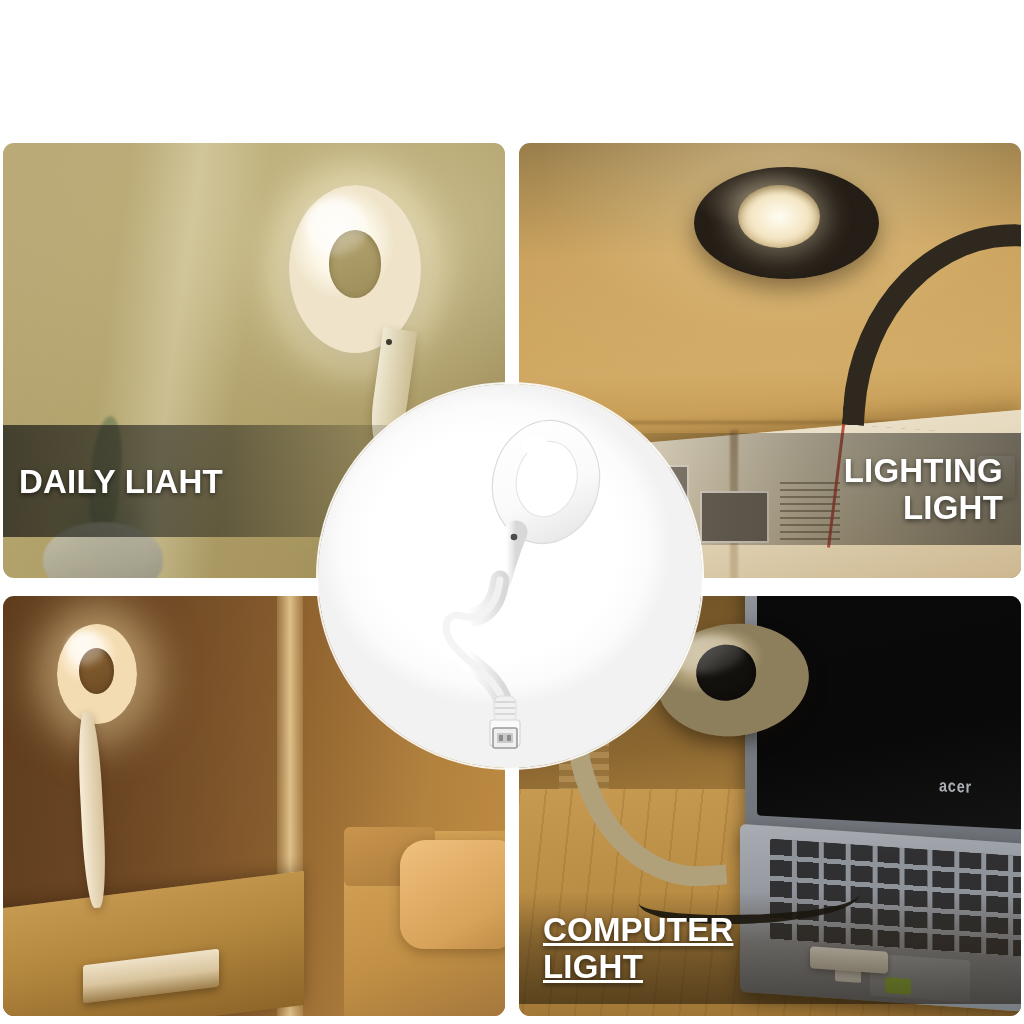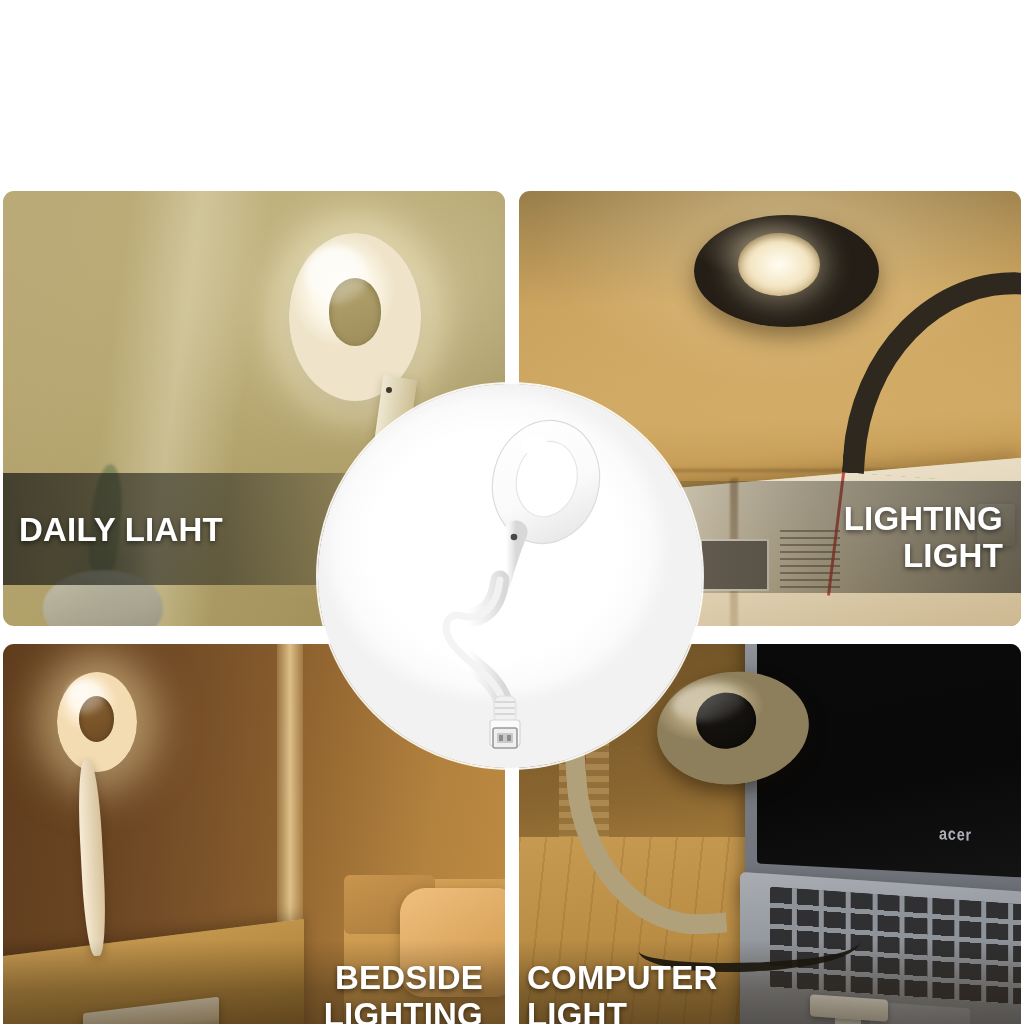--- a/index.html
+++ b/index.html
@@ -18,21 +18,21 @@
     font-size:50px;
     line-height:60px;
     letter-spacing:-0.5px;
     color:#0b0b0b;
     white-space:nowrap;
     transform:scaleX(0.93);
     transform-origin:center center;
   }
 
   
-  .panel{position:absolute;overflow:hidden;border-radius:11px;margin-top:48px;}
+  .panel{position:absolute;overflow:hidden;border-radius:11px;}
   #p-tl{left:3px;  top:143px; width:502px; height:435px;}
   #p-tr{left:519px;top:143px; width:502px; height:435px;}
   #p-bl{left:3px;  top:596px; width:502px; height:420px;}
   #p-br{left:519px;top:596px; width:502px; height:420px;}
 
   .scene{position:absolute;inset:0;}
 
   
   .tl-bg{
     background:
@@ -251,22 +251,23 @@
   }
   .cap-top-right{
     top:290px;height:112px;padding:0 18px;text-align:right;align-items:flex-end;
     background:linear-gradient(270deg,rgba(25,26,22,.60) 0%,rgba(45,42,30,.40) 42%,rgba(70,62,40,.12) 78%,rgba(90,80,50,0) 100%);
   }
   .cap-bot-left{
     bottom:12px;height:112px;padding:0 22px;text-align:right;align-items:flex-end;
     background:linear-gradient(0deg,rgba(28,20,8,.55) 0%,rgba(45,32,14,.38) 55%,rgba(70,50,20,0) 100%);
   }
   .cap-bot-right{
-    bottom:12px;height:112px;padding:0 8px;text-align:center;align-items:flex-start;
+    bottom:12px;height:112px;padding:0 24px;text-align:center;align-items:flex-start;
     background:linear-gradient(0deg,rgba(28,20,8,.55) 0%,rgba(45,32,14,.38) 55%,rgba(70,50,20,0) 100%);
+    text-decoration:underline;
   }
 
   
   #hero{
     position:absolute;left:318px;top:384px;width:384px;height:384px;border-radius:50%;
     background:radial-gradient(closest-side at 46% 42%,#ffffff 70%,#fbfbfb 88%,#f2f2f2 100%);
     box-shadow:0 0 0 2px rgba(255,255,255,.9);
     overflow:hidden;
   }
   #hero svg{position:absolute;left:0;top:0;}
@@ -334,24 +335,20 @@
       <div class="bl-book"></div>
 
       <div class="ringlamp" style="left:54px;top:28px;width:80px;height:100px;">
         <div class="warm-ring-outer"></div>
         <div class="ring-hole" style="left:27%;top:24%;width:44%;height:46%;background:linear-gradient(160deg,#8a6232,#6d4a23);box-shadow:inset 0 2px 6px rgba(40,22,4,.5);"></div>
         <div class="ring-gloss"></div>
       </div>
       <div style="position:absolute;left:78px;top:116px;width:22px;height:196px;background:linear-gradient(90deg,#f7ecd6,#d6c19a);border-radius:40%;transform:rotate(-3deg);box-shadow:0 3px 10px rgba(40,22,6,.3);"></div>
     </div>
 
-    <div class="caption cap-bot-left">
-      <span>BEDSIDE</span>
-      <span>LIGHTING</span>
-    </div>
   </div>
 
   <div class="panel" id="p-br">
     <div class="scene br-bg">
       <div class="br-wallpaper"></div>
       <div class="br-redstripe"></div>
       <div class="br-desk"></div>
       <div class="br-lid"></div>
       <div class="br-screen"></div>
       <div class="br-acer">acer</div>

